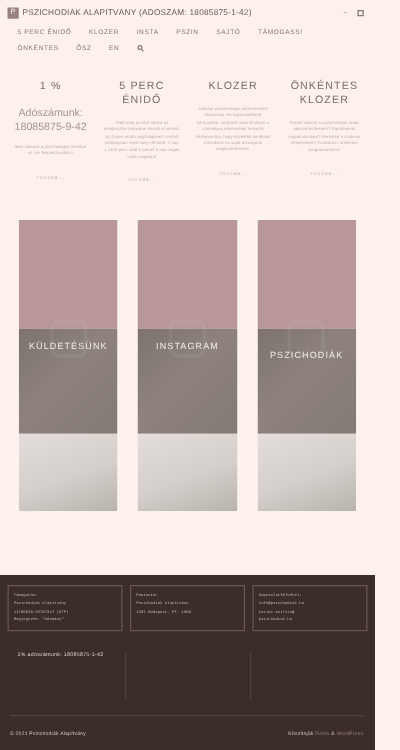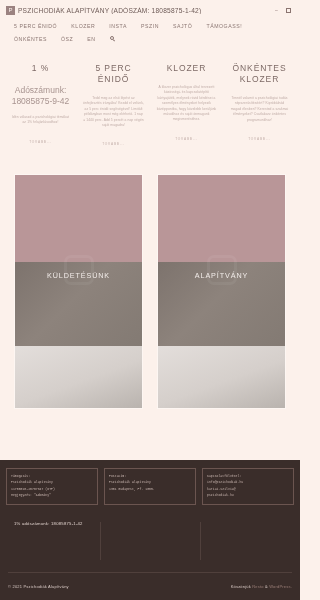--- a/index.html
+++ b/index.html
@@ -176,21 +176,28 @@
       <div class="band-mid"></div>
       <div class="band-bot"></div>
       <div class="card-ghost"></div>
       <div class="card-label">KÜLDETÉSÜNK</div>
     </div>
     <div class="card">
       <div class="band-top"></div>
       <div class="band-mid"></div>
       <div class="band-bot"></div>
       <div class="card-ghost"></div>
-      <div class="card-label">ALAPÍTVÁNY</div>
+      <div class="card-label">INSTAGRAM</div>
+    </div>
+    <div class="card">
+      <div class="band-top"></div>
+      <div class="band-mid"></div>
+      <div class="band-bot"></div>
+      <div class="card-ghost"></div>
+      <div class="card-label">PSZICHODIÁK</div>
     </div>
   </div>
 
   <div class="footer">
     <div class="fboxes">
       <div class="fbox">
         <div>Támogatás:</div>
         <div>Pszichodiák Alapítvány</div>
         <div>11700018-20707347 (OTP)</div>
         <div>Megjegyzés: "Adomány"</div>

